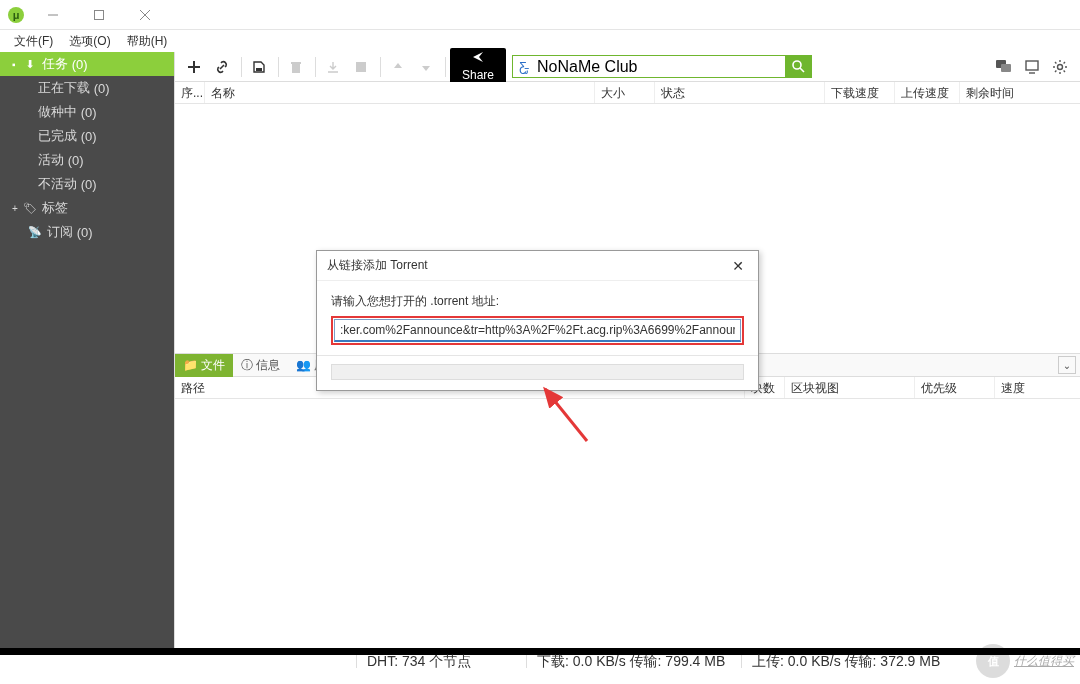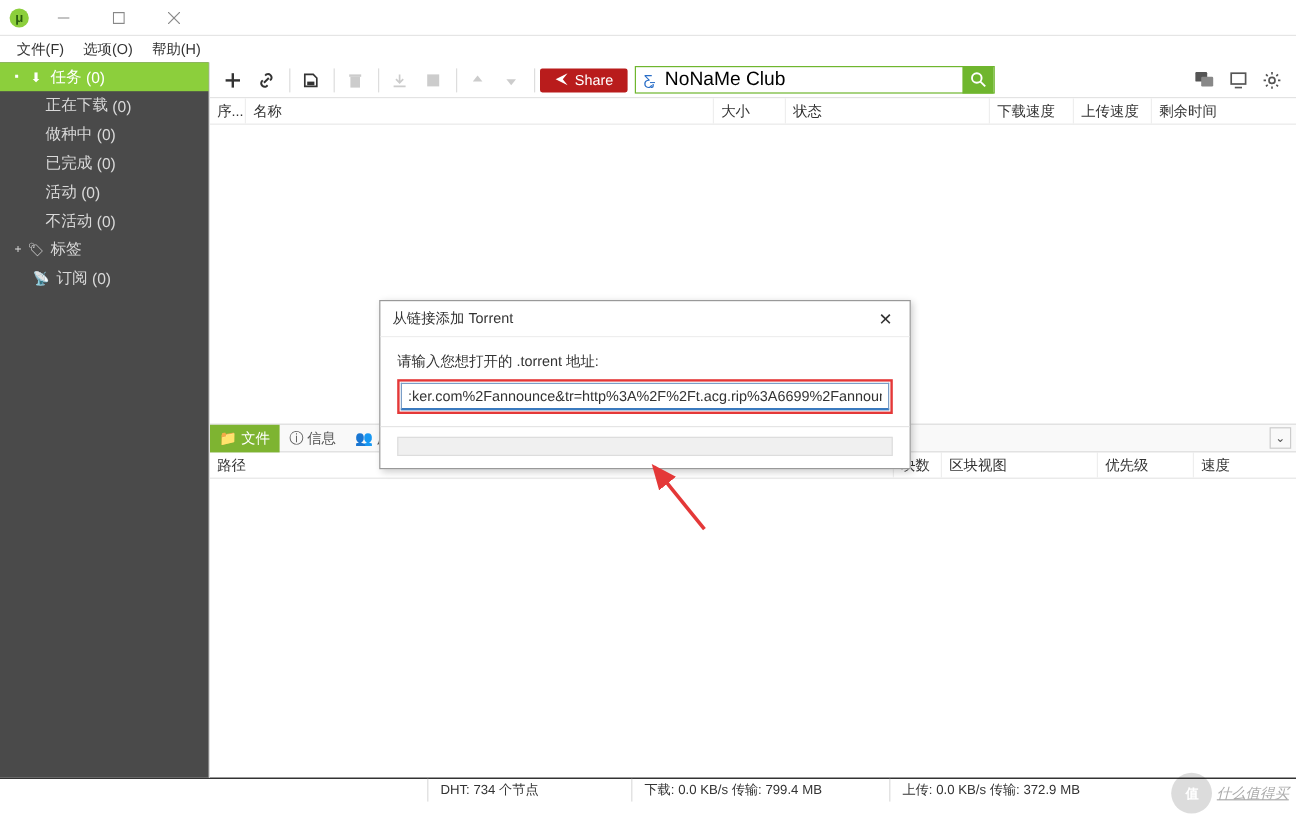--- a/index.html
+++ b/index.html
@@ -30,21 +30,21 @@
 .sidebar .item.cat { padding-left: 12px; font-weight: normal; }
 
 
 .content { flex: 1; display: flex; flex-direction: column; border-left: 1px solid #ddd; }
 
 
 .toolbar { height: 30px; display: flex; align-items: center; padding: 0 6px; border-bottom: 1px solid #ddd; gap: 0; }
 .toolbar .tbtn { width: 26px; height: 24px; display: flex; align-items: center; justify-content: center; color: #444; border: 1px solid transparent; margin-right: 2px; }
 .toolbar .tbtn.disabled { color: #bbb; }
 .toolbar .sep { width: 1px; height: 20px; background: #ddd; margin: 0 4px; }
-.toolbar .sharebtn { background: #b91c1c; color: #fff; padding: 3px 12px; display: flex; align-items: flex-start; gap: 5px; border-radius: 2px; margin-right: 6px; font-size: 12px; }
+.toolbar .sharebtn { background: #000000; color: #fff; padding: 3px 12px; display: flex; align-items: center; gap: 5px; border-radius: 2px; margin-right: 6px; font-size: 12px; flex-direction: column; }
 .toolbar .searchwrap { display: flex; align-items: center; border: 1px solid #6fb62e; height: 23px; flex: 0 0 300px; }
 .toolbar .searchwrap .provicon { width: 20px; font-size: 12px; text-align: center; color: #2a6ec7; }
 .toolbar .searchwrap input { border: none; outline: none; font-size: 16px; flex: 1; padding: 0 4px; }
 .toolbar .searchwrap .sbtn { width: 26px; height: 23px; background: #6fb62e; color: #fff; display: flex; align-items: center; justify-content: center; }
 .toolbar .spacer { flex: 1; }
 .toolbar .righticons { display: flex; gap: 8px; margin-right: 4px; }
 .toolbar .righticons .ric { width: 20px; height: 20px; color: #555; display: flex; align-items: center; justify-content: center; }
 
 
 .listhdr { height: 22px; display: flex; font-size: 12px; color: #333; border-bottom: 1px solid #e5e5e5; background: #fff; }
@@ -56,21 +56,21 @@
 .detailtabs .tab { padding: 3px 8px; display: flex; align-items: center; gap: 3px; font-size: 12px; color: #555; }
 .detailtabs .tab.active { background: #7eb431; color: #fff; }
 .detailtabs .chev { margin-left: auto; width: 18px; height: 18px; display: flex; align-items: center; justify-content: center; border: 1px solid #ccc; margin-right: 4px; font-size: 10px; color: #555;}
 
 
 .dhdr { height: 22px; display: flex; font-size: 12px; color: #333; border-bottom: 1px solid #e5e5e5; }
 .dhdr .col { border-right: 1px solid #eee; padding: 3px 6px; }
 .detailbody { flex: 1; }
 
 
-.statusbar { height: 20px; border-top: 1px solid #000000; display: flex; align-items: flex-start; font-size: 11px; color: #333; }
+.statusbar { height: 20px; border-top: 7px solid #000000; display: flex; align-items: flex-start; font-size: 14px; color: #333; }
 .statusbar .cell { border-right: 1px solid #ddd; padding: 0 10px; height: 100%; display: flex; align-items: center; }
 
 
 .dialog { position: absolute; left: 316px; top: 250px; width: 443px; background: #fff; border: 1px solid #999; box-shadow: 2px 2px 6px rgba(0,0,0,0.2); z-index: 100; }
 .dialog .dtitle { height: 30px; display: flex; align-items: center; padding: 0 10px; font-size: 12px; color: #333; border-bottom: 1px solid #eee; }
 .dialog .dclose { margin-left: auto; width: 20px; height: 20px; display: flex; align-items: center; justify-content: center; font-size: 14px; color: #333; }
 .dialog .dbody { padding: 12px 14px 10px; }
 .dialog .dlabel { font-size: 12px; color: #333; margin-bottom: 6px; }
 .dialog .dinputwrap { border: 2px solid #e43838; padding: 1px; }
 .dialog .dinput { width: 100%; border: 1px solid #7a9ec7; outline: none; font-size: 12px; padding: 3px 5px; color: #333; border-bottom: 2px solid #3a7abf; }

